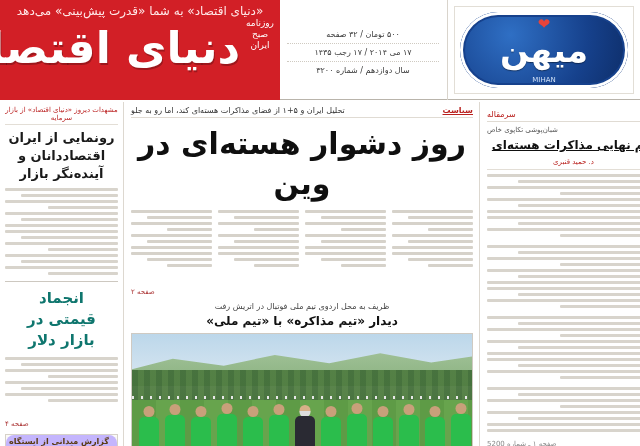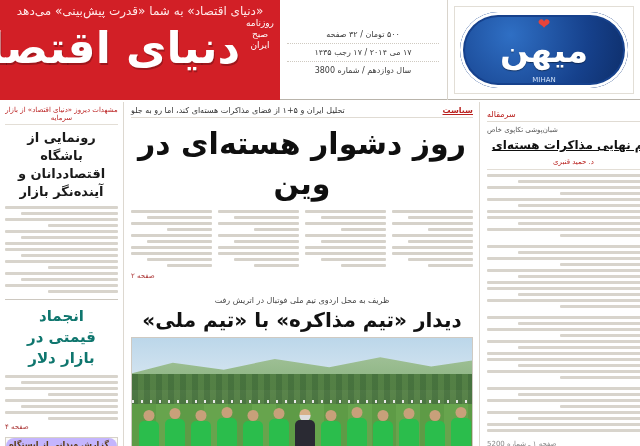--- a/index.html
+++ b/index.html
@@ -169,30 +169,30 @@
     letter-spacing: -.5px;
   }
   .lede-grid {
     display: flex; gap: 6px; direction: rtl;
   }
   .lede-col { flex: 1; }
   .lede-col .ln { height: 3px; background: #d6d2ca; margin-bottom: 3px; border-radius: 1px; }
   .lede-col .ln.s { width: 55%; }
   .lede-col .ln.m { width: 80%; }
   .lede-note {
-    font-size: 7px; color: #a33; text-align: left; margin-top: 2px;
+    font-size: 7px; color: #a33; text-align: left; margin-top: 18px;
   }
 
   .photo-caption-bar {
-    margin-top: 16px;
+    margin-top: 6px;
     text-align: center;
   }
   .photo-kicker { font-size: 8px; color: #444; }
   .photo-headline {
-    font-size: 20px; font-weight: bold; color: #111; margin: 3px 0 5px;
+    font-size: 12px; font-weight: bold; color: #111; margin: 3px 0 5px;
   }
   .photo {
     position: relative;
     width: 100%; height: 178px;
     overflow: hidden;
     border: 1px solid #cfcac2;
     background: linear-gradient(#bcd7ea 0%, #d9e7f1 28%, #cfe0c7 29%, #7fae5e 48%, #5f9a48 66%, #4f8a3c 100%);
   }
   .photo .sky-hill {
     position: absolute; top: 10px; left: 0; right: 0; height: 42px;
@@ -281,36 +281,36 @@
       <div class="mihan-badge">
         <span class="heart">❤</span>
         <span class="brand">میهن</span>
         <span class="sub">MIHAN</span>
       </div>
     </div>
 
     <div class="mast-center">
       <div class="line">۵۰۰ تومان / ۳۲ صفحه</div>
       <div class="line">۱۷ می ۲۰۱۴ / ۱۷ رجب ۱۴۳۵</div>
-      <div class="line">سال دوازدهم / شماره 3800</div>
+      <div class="line">سال دوازدهم / شماره ۳۲۰۰</div>
     </div>
 
     <div class="mast-title">
       <div class="slogan">«دنیای اقتصاد» به شما «قدرت پیش‌بینی» می‌دهد</div>
       <div class="big">دنیای اقتصاد</div>
       <div class="vertical">روزنامه صبح ایران</div>
     </div>
 
   </div>
 
   <div class="content">
 
     <div class="col-far-left">
       <div class="kicker">مشهدات دیروز «دنیای اقتصاد» از بازار سرمایه</div>
-      <div class="headline-sm">رونمایی از باشگاه اقتصاددانان و آینده‌نگر بازار</div>
+      <div class="headline-sm">رونمایی از ایران اقتصاددانان و آینده‌نگر بازار</div>
       <div class="body-lines">
         <div class="ln"></div>
           <div class="ln m"></div>
           <div class="ln"></div>
           <div class="ln s"></div>
         <div class="ln"></div>
           <div class="ln m"></div>
           <div class="ln"></div>
           <div class="ln"></div>
         <div class="ln m"></div>

